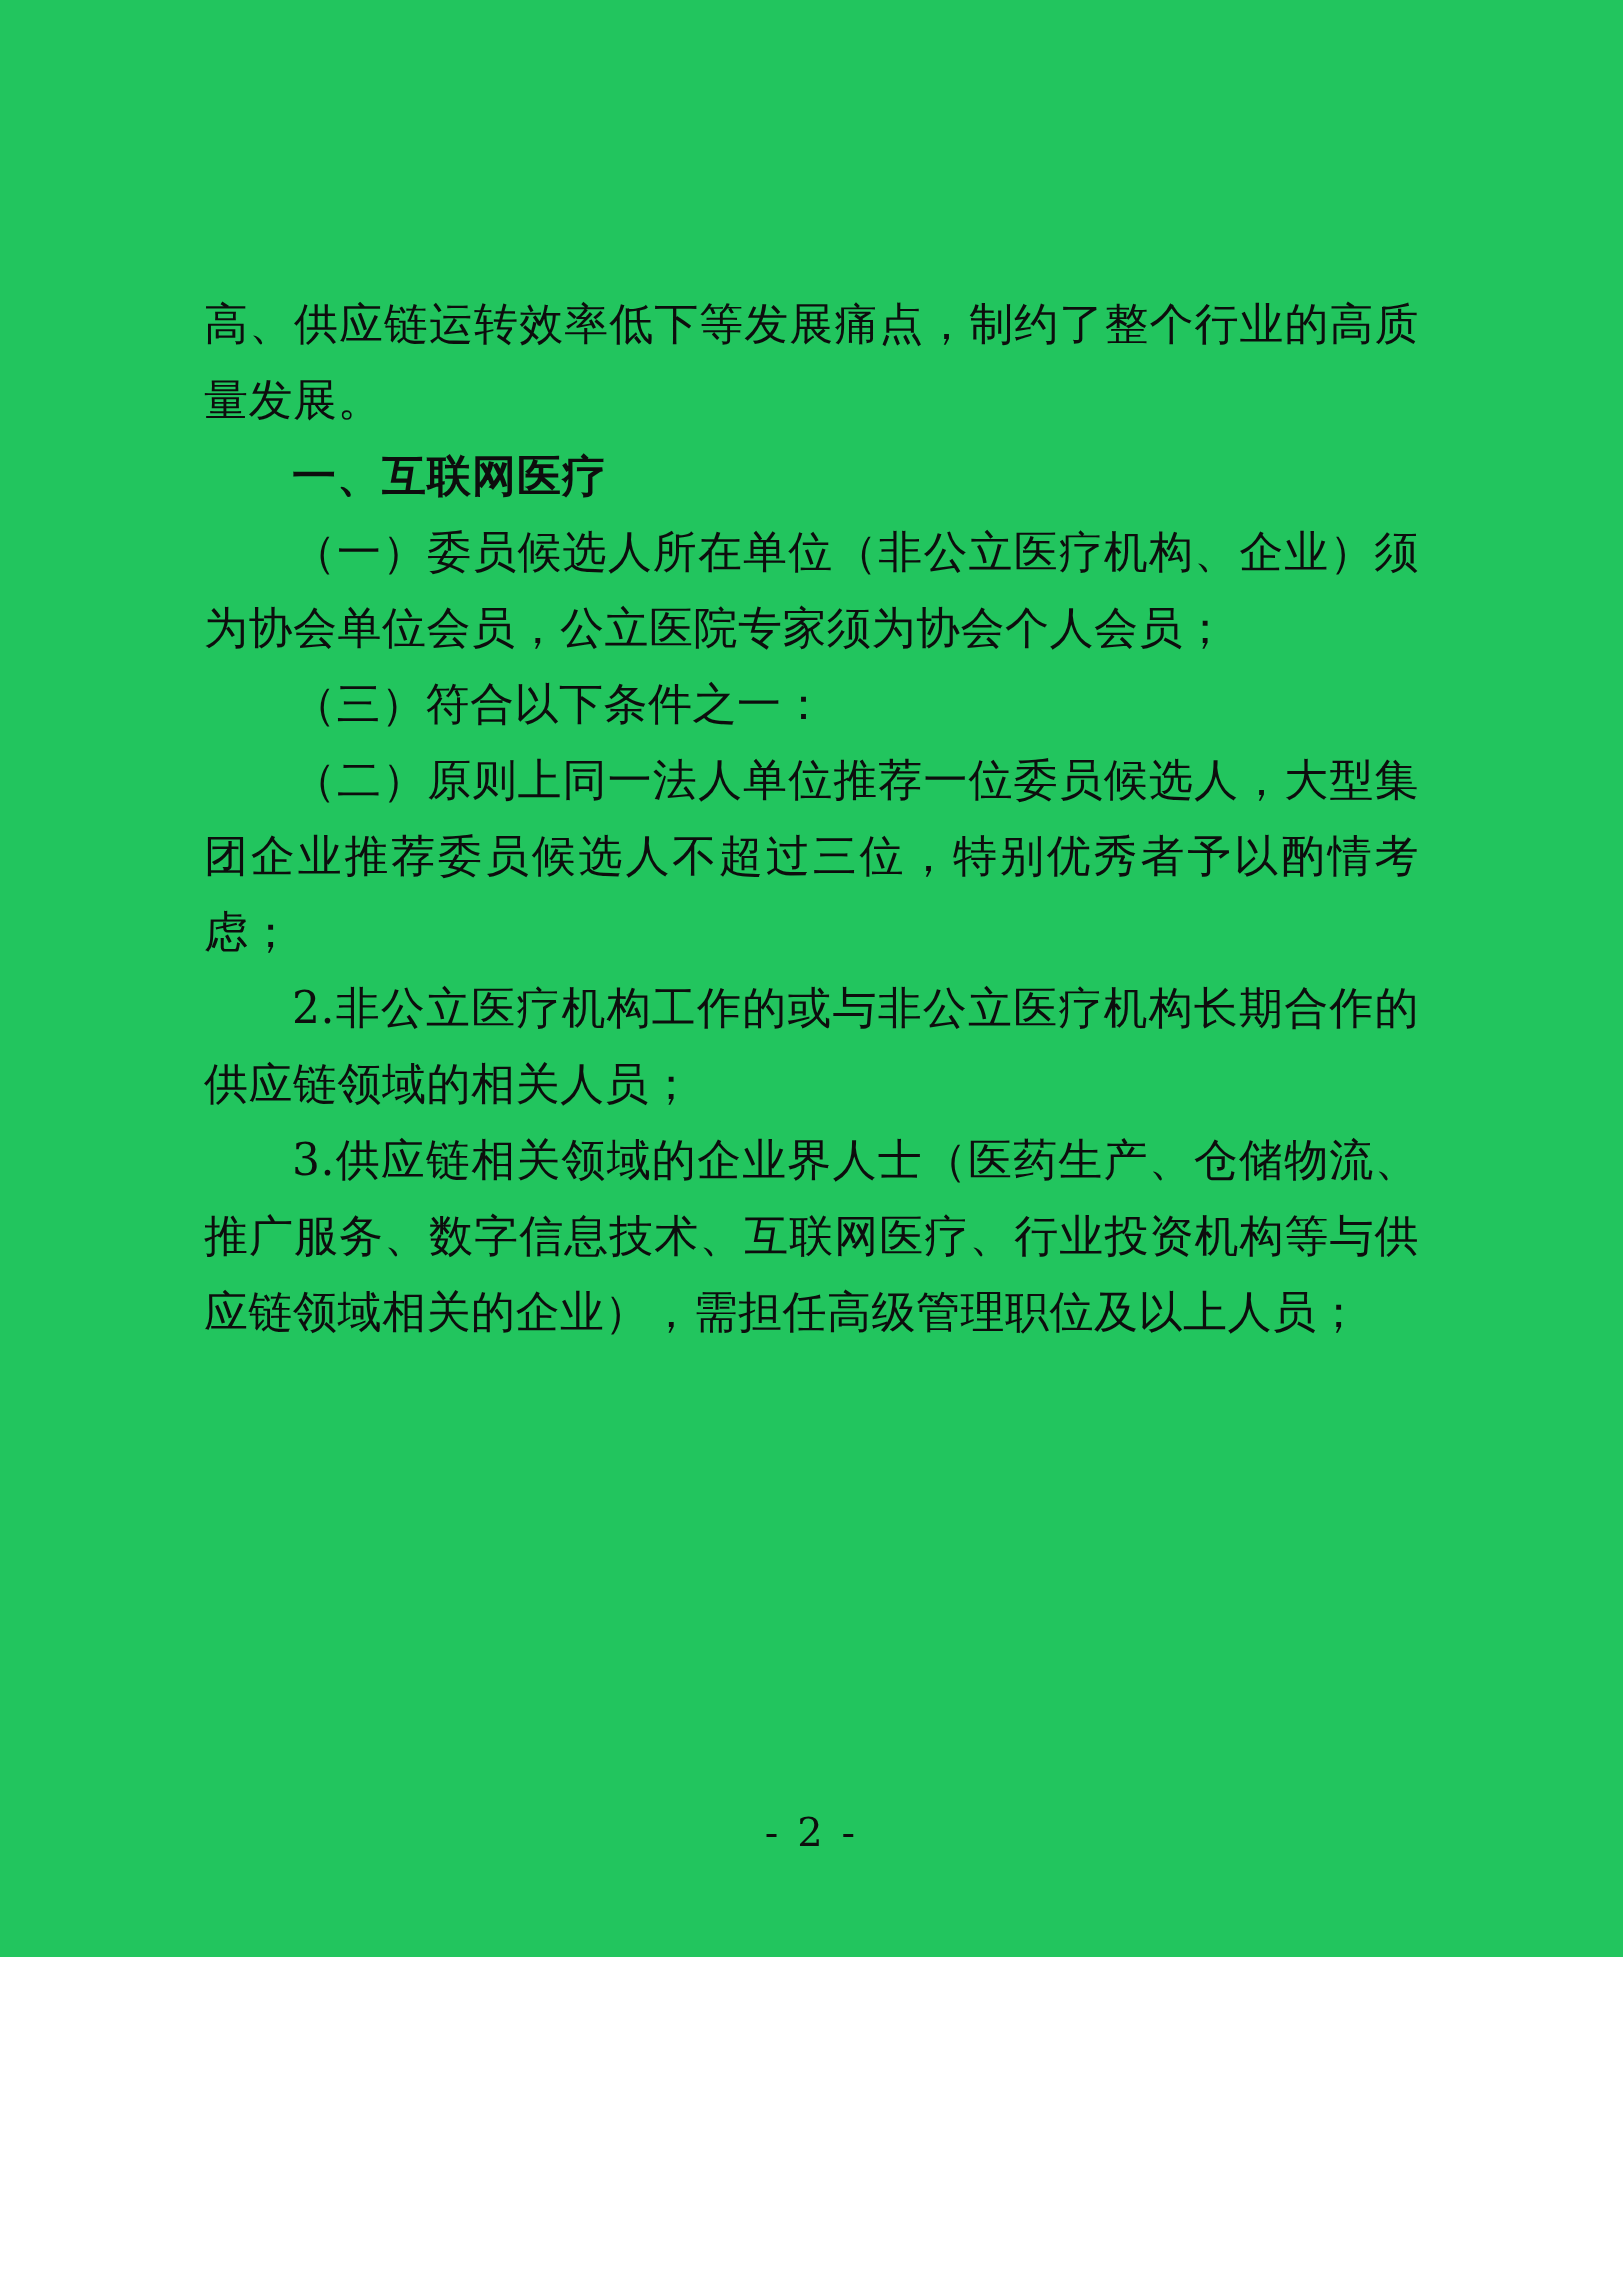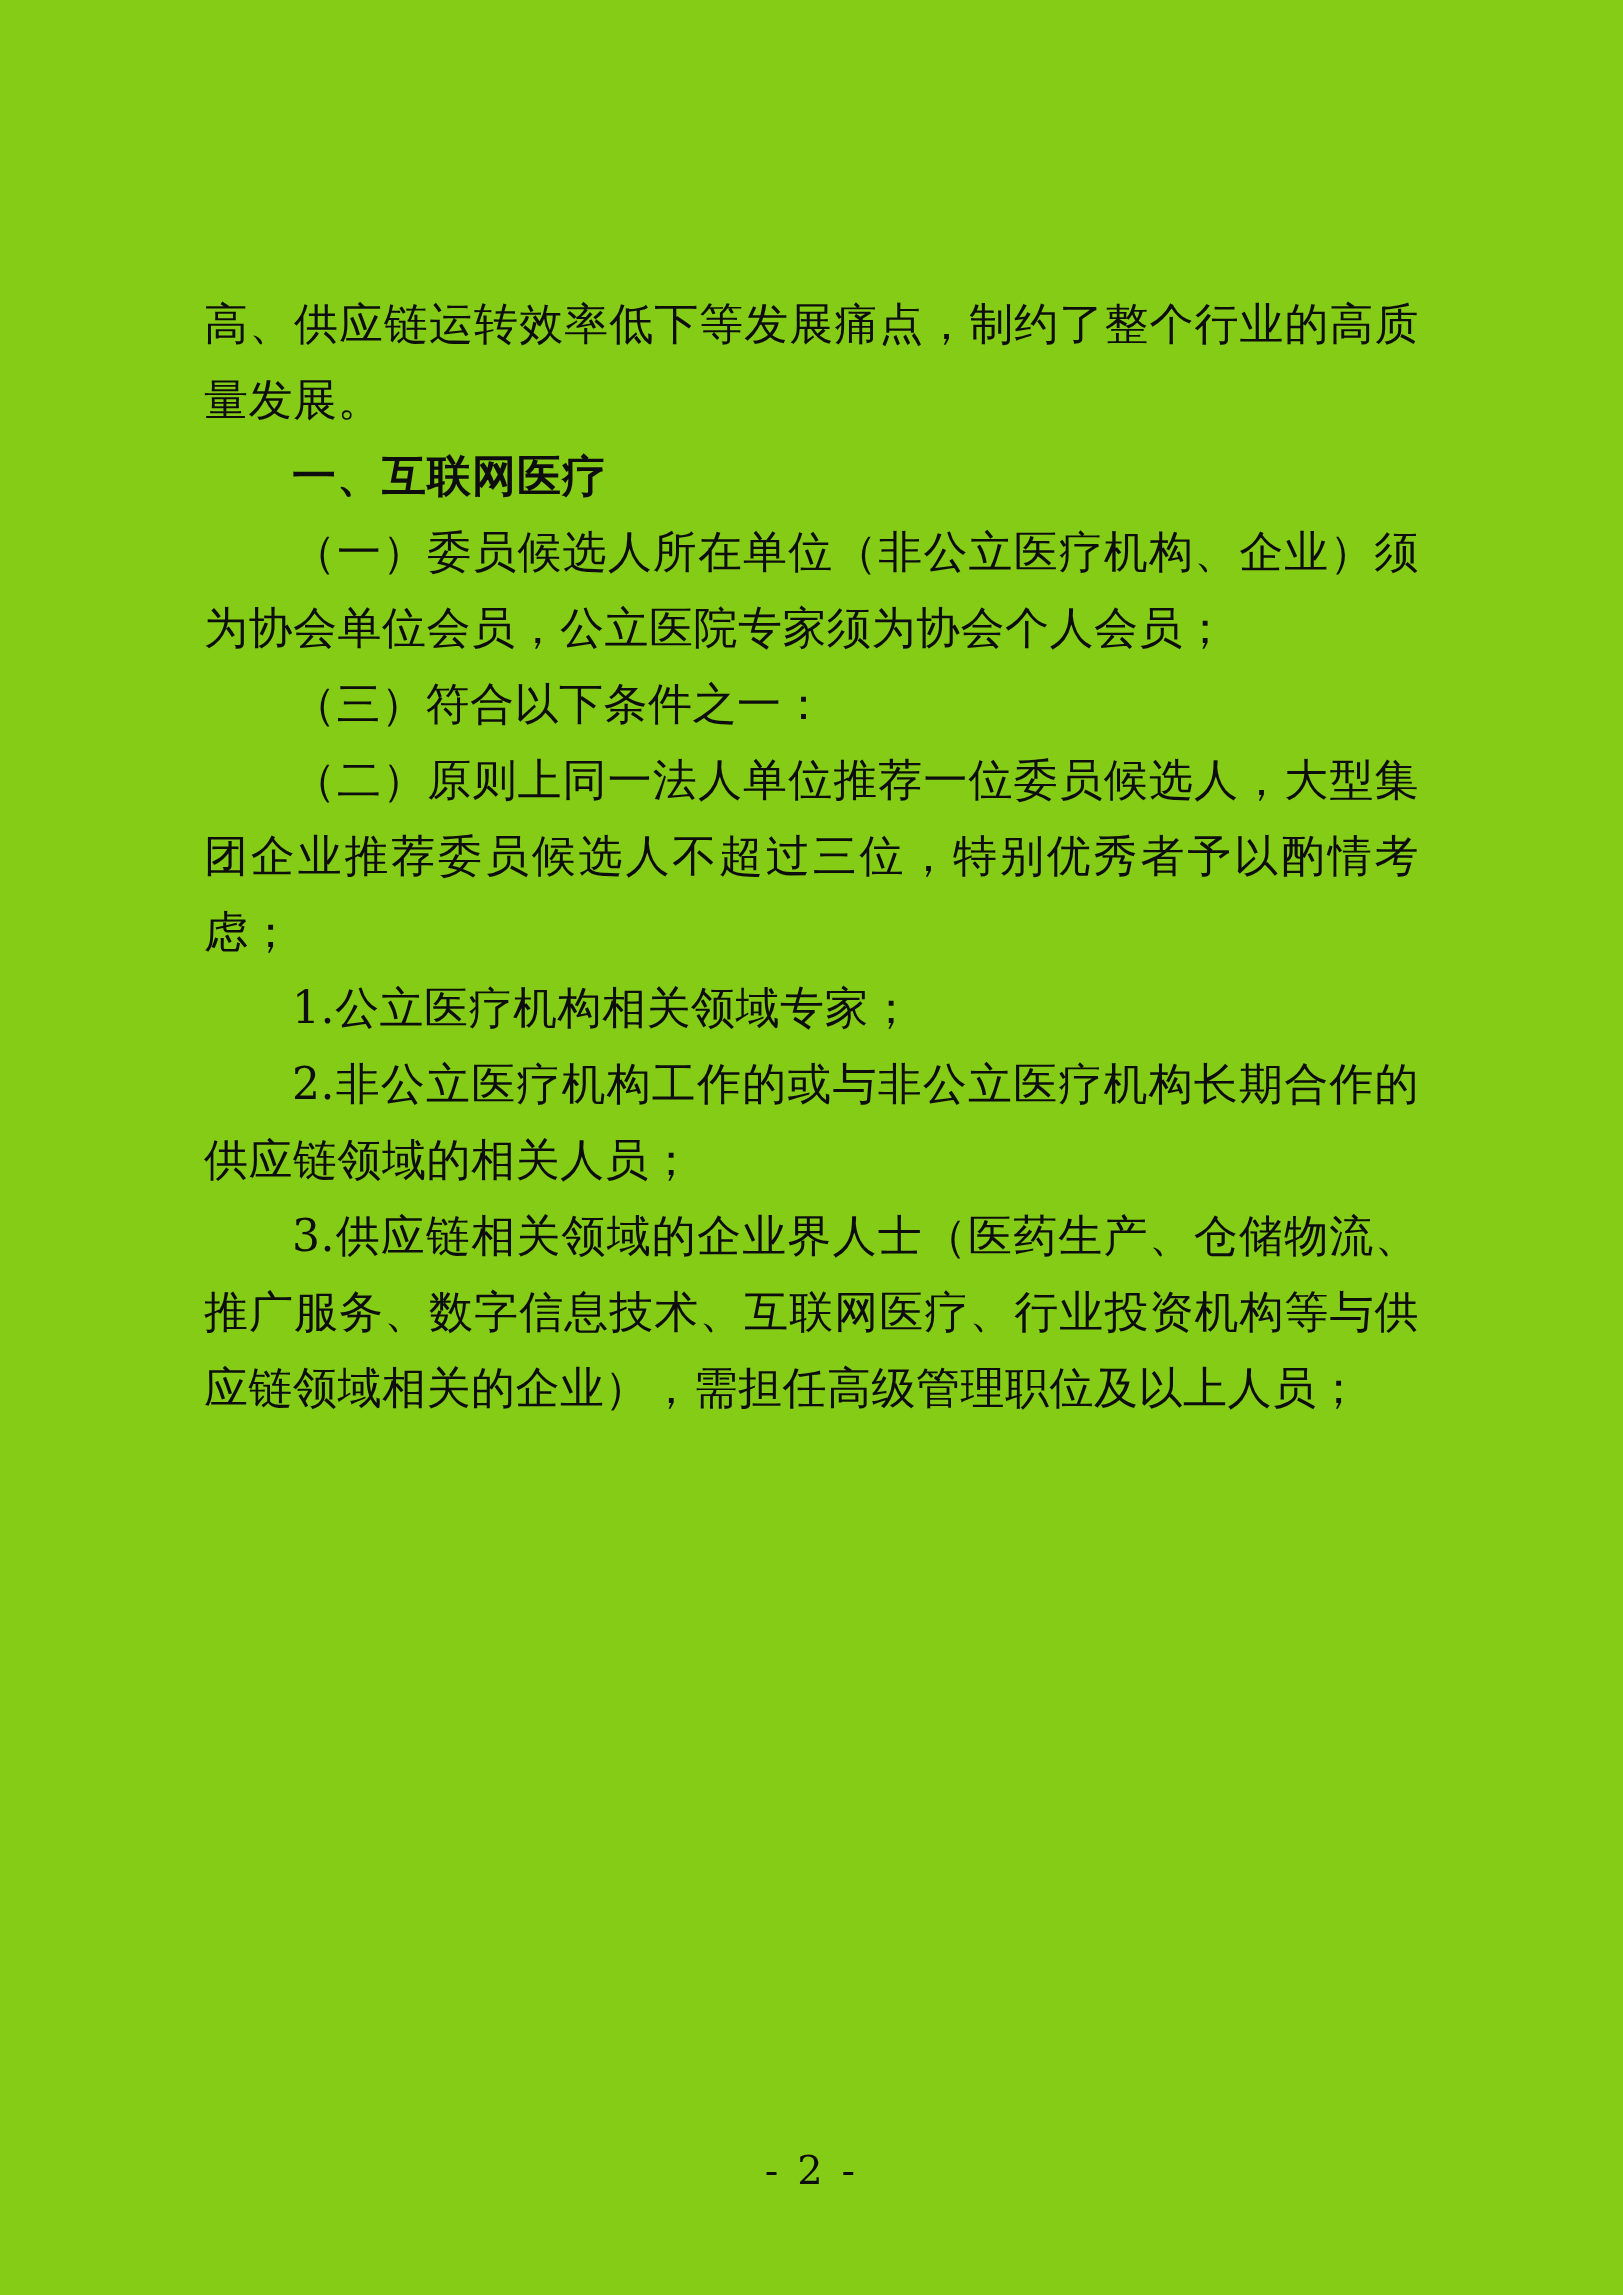--- a/index.html
+++ b/index.html
@@ -7,22 +7,22 @@
     padding: 0;
     background: #ffffff;
   }
   body {
     font-family: "DejaVu Serif", "Liberation Serif", serif;
     color: #0d0d0d;
   }
   .page {
     position: relative;
     width: 1623px;
-    height: 2295px;
-    background: #84cc16;
+    height: 1957px;
+    background: #22c55e;
     box-sizing: border-box;
     padding: 286px 204px 0 204px;
     overflow: hidden;
   }
   .body-text {
     font-size: 44px;
     line-height: 76px;
     letter-spacing: 0.5px;
     text-align: justify;
     text-justify: inter-ideograph;
@@ -60,21 +60,20 @@
 
 
   <p class="heading">一、互联网医疗</p>
 
   <p class="body-text indent">（一）委员候选人所在单位（非公立医疗机构、企业）须为协会单位会员，公立医院专家须为协会个人会员；</p>
 
   <p class="body-text indent">（三）符合以下条件之一：</p>
 
   <p class="body-text indent">（二）原则上同一法人单位推荐一位委员候选人，大型集团企业推荐委员候选人不超过三位，特别优秀者予以酌情考虑；</p>
 
-  <p class="body-text indent">1.公立医疗机构相关领域专家；</p>
 
   <p class="body-text indent">2.非公立医疗机构工作的或与非公立医疗机构长期合作的供应链领域的相关人员；</p>
 
   <p class="body-text indent">3.供应链相关领域的企业界人士（医药生产、仓储物流、推广服务、数字信息技术、互联网医疗、行业投资机构等与供应链领域相关的企业），需担任高级管理职位及以上人员；</p>
 
   <div class="page-number">- 2 -</div>
 
 </div>
 
 

